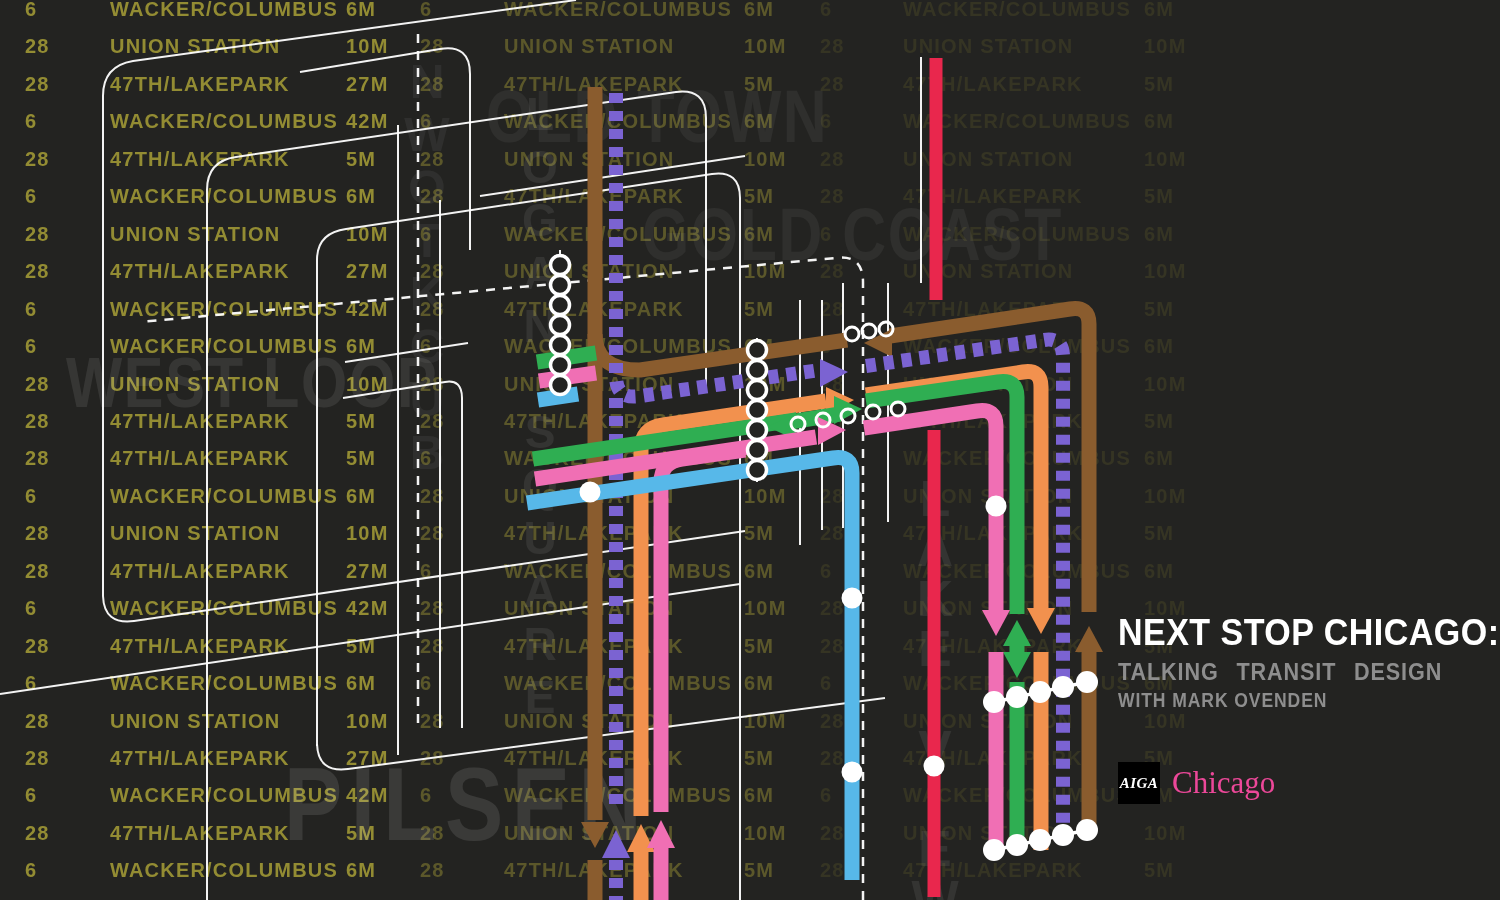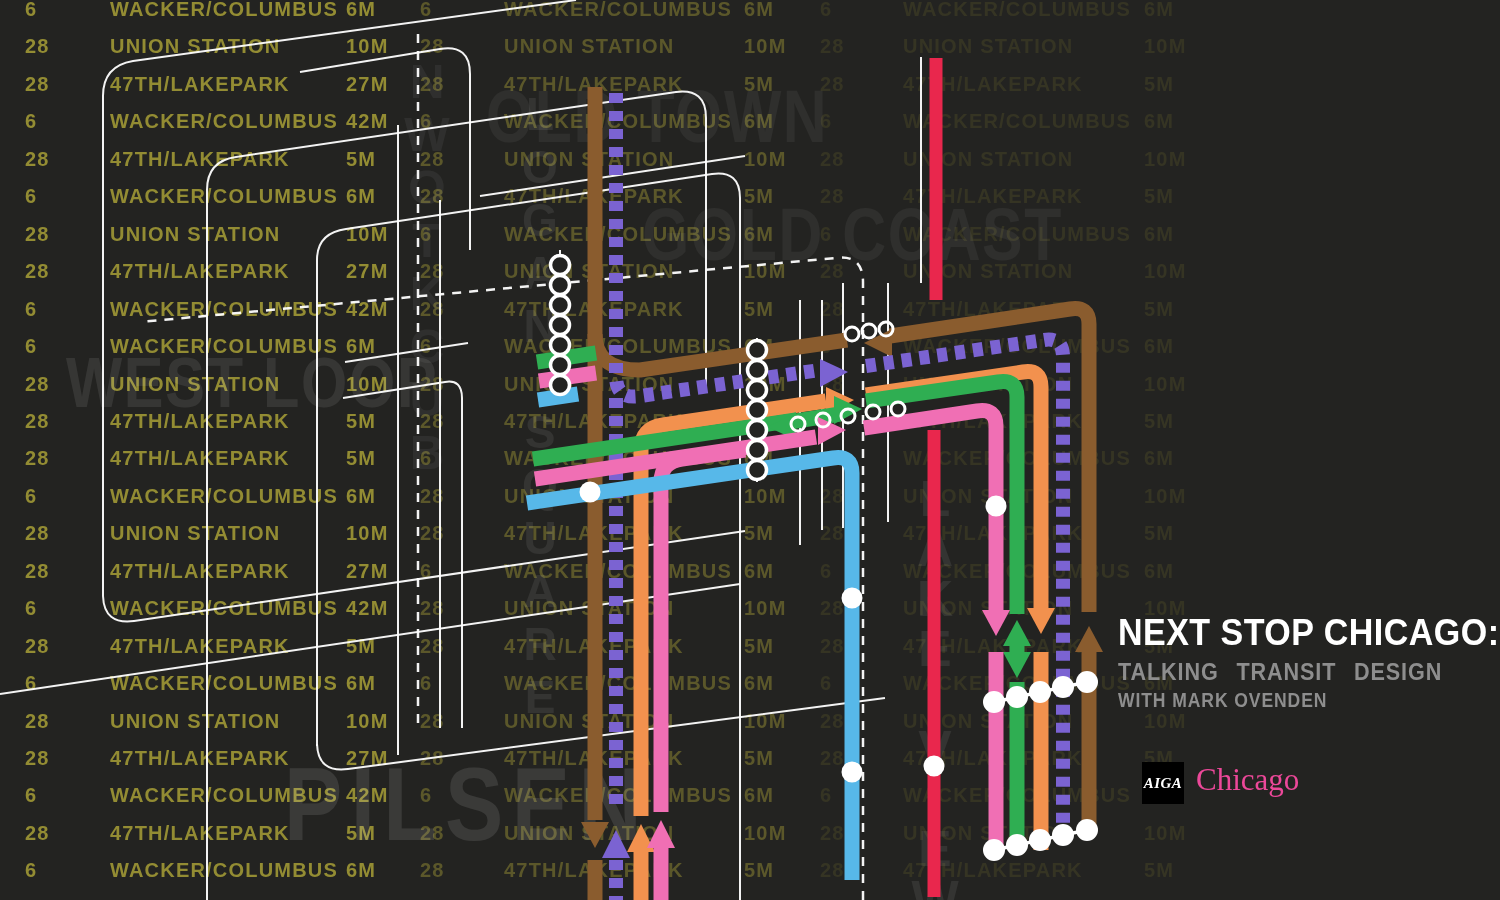--- a/index.html
+++ b/index.html
@@ -57,21 +57,21 @@
   .titleblock .t2{
     margin-top:9px;color:var(--title_gray,#8e8e8e);font-weight:800;font-size:24px;
     word-spacing:12px;letter-spacing:1px;transform:scaleX(.9);transform-origin:left top;
     white-space:nowrap;line-height:1;
   }
   .titleblock .t3{
     margin-top:7px;color:var(--title_gray,#8e8e8e);font-weight:800;font-size:19.5px;
     letter-spacing:1px;transform:scaleX(.9);transform-origin:left top;white-space:nowrap;line-height:1;
   }
   
-  .logo{position:absolute;left:1118px;top:762px;display:flex;pointer-events:none;margin-left:24px;}
+  .logo{position:absolute;left:1118px;top:762px;display:flex;align-items:center;pointer-events:none;}
   .logo .mark{
     width:42px;height:42px;background:var(--logo_bg,#000);color:#fff;
     font-family:"Liberation Serif", serif;font-style:italic;font-weight:700;font-size:15px;
     display:flex;align-items:center;justify-content:center;letter-spacing:.5px;
   }
   .logo .word{
     margin-left:12px;color:#ec4899;font-family:"Liberation Serif", serif;
     font-size:31px;font-weight:400;
   }
 </style>

